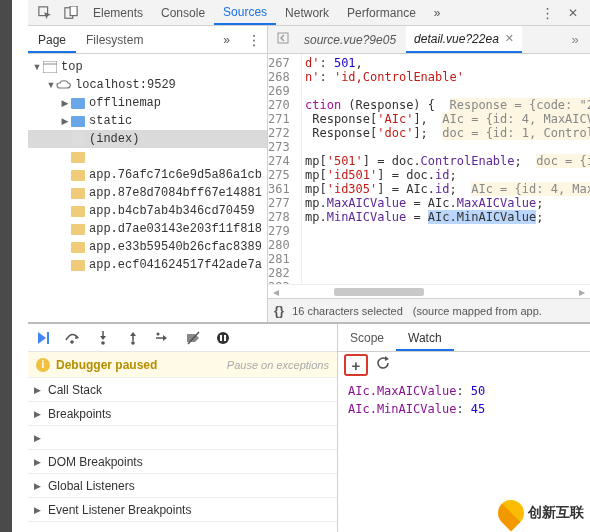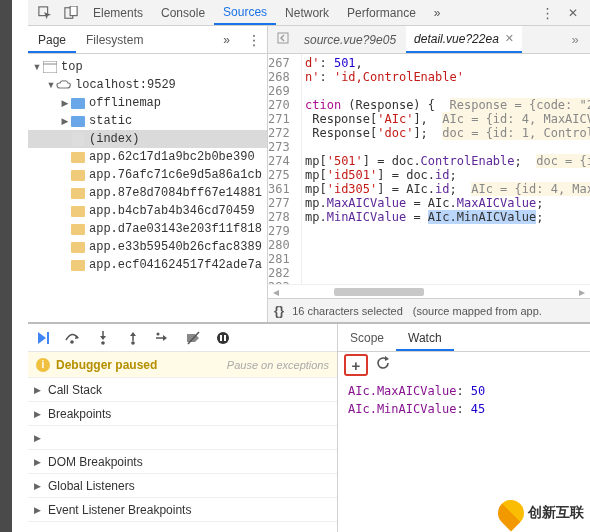--- a/index.html
+++ b/index.html
@@ -148,21 +148,20 @@
         <div class="tree-row selected" style="padding-left:42px">
             <span class="fic">
               <span class="file"></span>
             </span>
             <span class="label">(index)</span>
           </div>
         <div class="tree-row" style="padding-left:42px">
             <span class="fic">
               <span class="folder"></span>
             </span>
-            <span class="label">app.62c17d1a9bc2b0be390</span>
           </div>
         <div class="tree-row" style="padding-left:42px">
             <span class="fic">
               <span class="folder"></span>
             </span>
             <span class="label">app.76afc71c6e9d5a86a1cb</span>
           </div>
         <div class="tree-row" style="padding-left:42px">
             <span class="fic">
               <span class="folder"></span>

